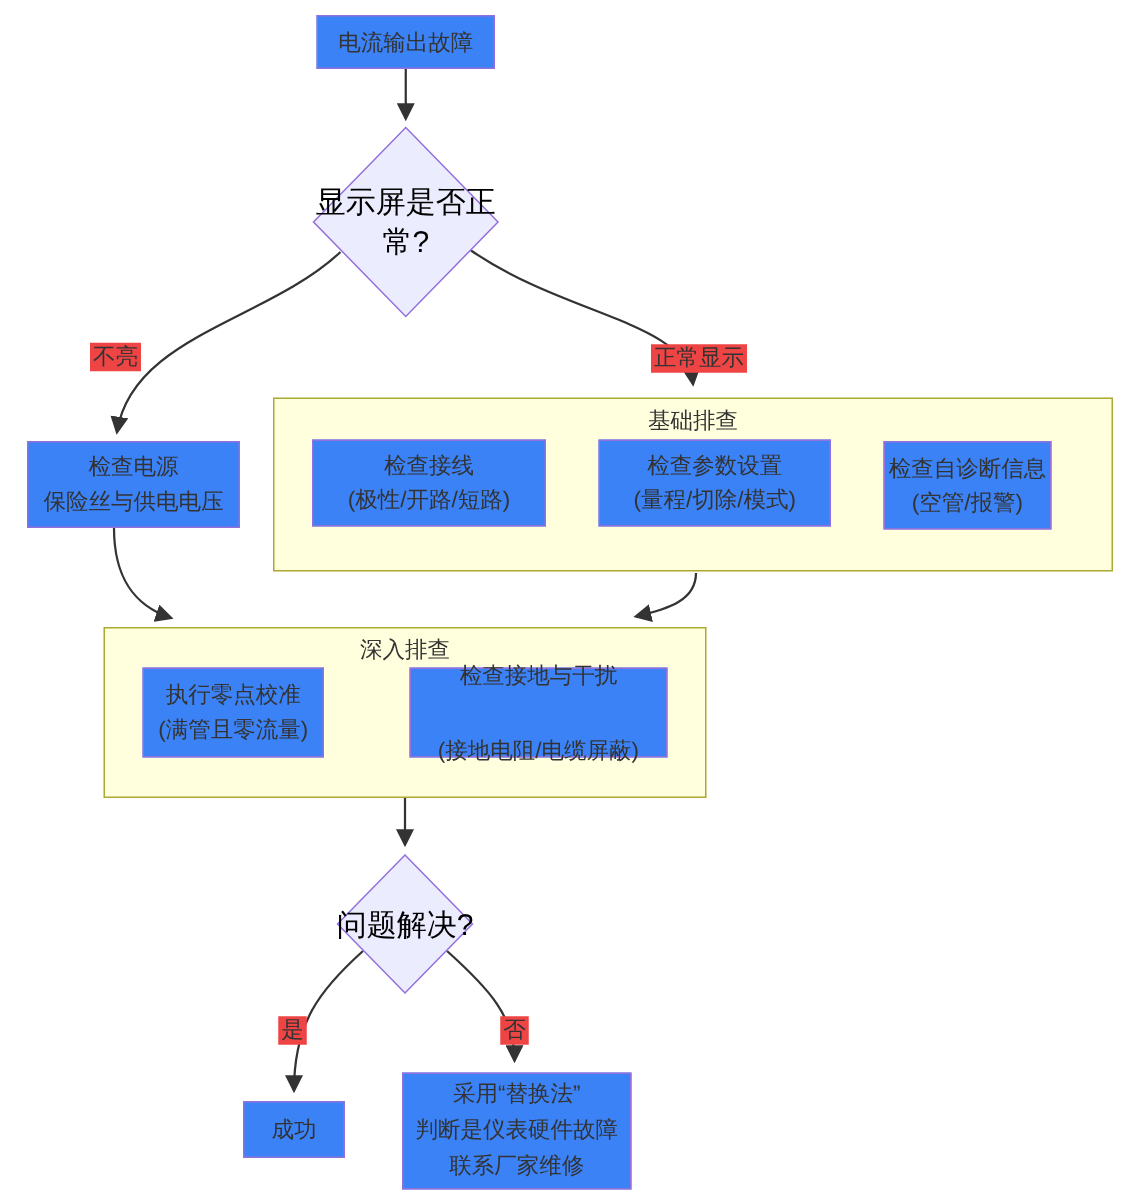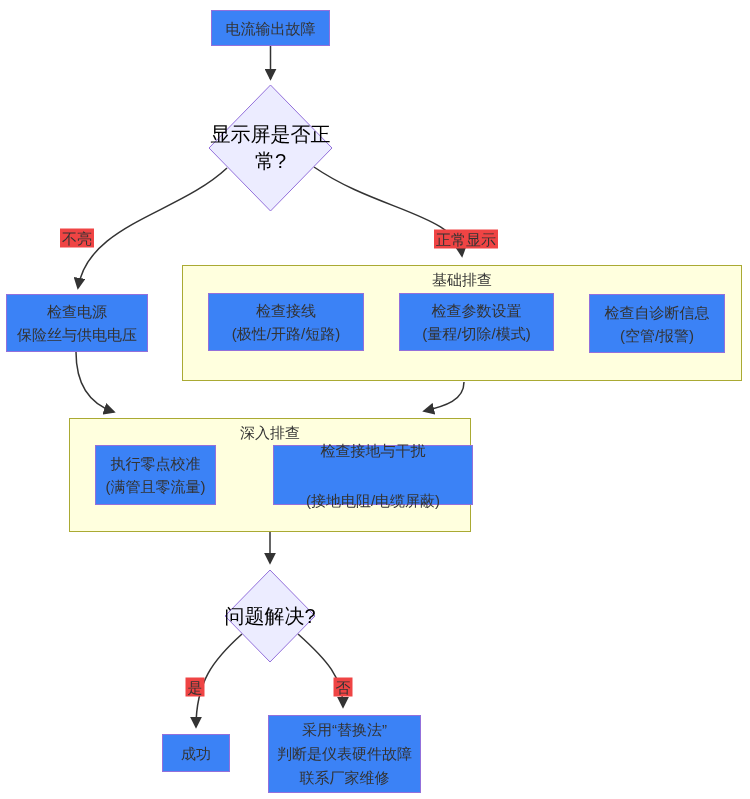--- a/index.html
+++ b/index.html
@@ -115,46 +115,46 @@
     <div>电流输出故障</div>
   </div>
 
   <div class="diamond" style="left:208px; top:84px; width:125px; height:128px;">
     <svg width="125" height="128" viewBox="0 0 125 128">
       <polygon points="62.5,1 124,64 62.5,127 1,64" fill="#ECECFF" stroke="#9370DB" stroke-width="1"></polygon>
     </svg>
     <div class="diamond-label">显示屏是否正常?</div>
   </div>
 
-  <div class="node" style="left:6px; top:294px; width:142px; height:58px;">
+  <div class="node" style="left:18px; top:294px; width:142px; height:58px;">
     <div>检查电源</div>
     <div>保险丝与供电电压</div>
   </div>
 
   <div class="node" style="left:399px; top:293px; width:155px; height:58px;">
     <div>检查参数设置</div>
     <div>(量程/切除/模式)</div>
   </div>
 
   <div class="node" style="left:208px; top:293px; width:156px; height:58px;">
     <div>检查接线</div>
     <div>(极性/开路/短路)</div>
   </div>
 
-  <div class="node" style="left:589px; top:294px; width:136px; height:59px;">
+  <div class="node" style="left:589px; top:294px; width:112px; height:59px;">
     <div>检查自诊断信息</div>
     <div>(空管/报警)</div>
   </div>
 
   <div class="node" style="left:95px; top:445px; width:121px; height:60px;">
     <div>执行零点校准</div>
     <div>(满管且零流量)</div>
   </div>
 
-  <div class="node" style="left:273px; top:445px; width:200px; height:60px;gap:27px;">
+  <div class="node" style="left:273px; top:445px; width:172px; height:60px;gap:27px;">
     <div>检查接地与干扰</div>
     <div>(接地电阻/电缆屏蔽)</div>
   </div>
 
   <div class="diamond" style="left:224px; top:569px; width:92px; height:94px;">
     <svg width="92" height="94" viewBox="0 0 92 94">
       <polygon points="46,1 91,47 46,93 1,47" fill="#ECECFF" stroke="#9370DB" stroke-width="1"></polygon>
     </svg>
     <div class="diamond-label">问题解决?</div>
   </div>

